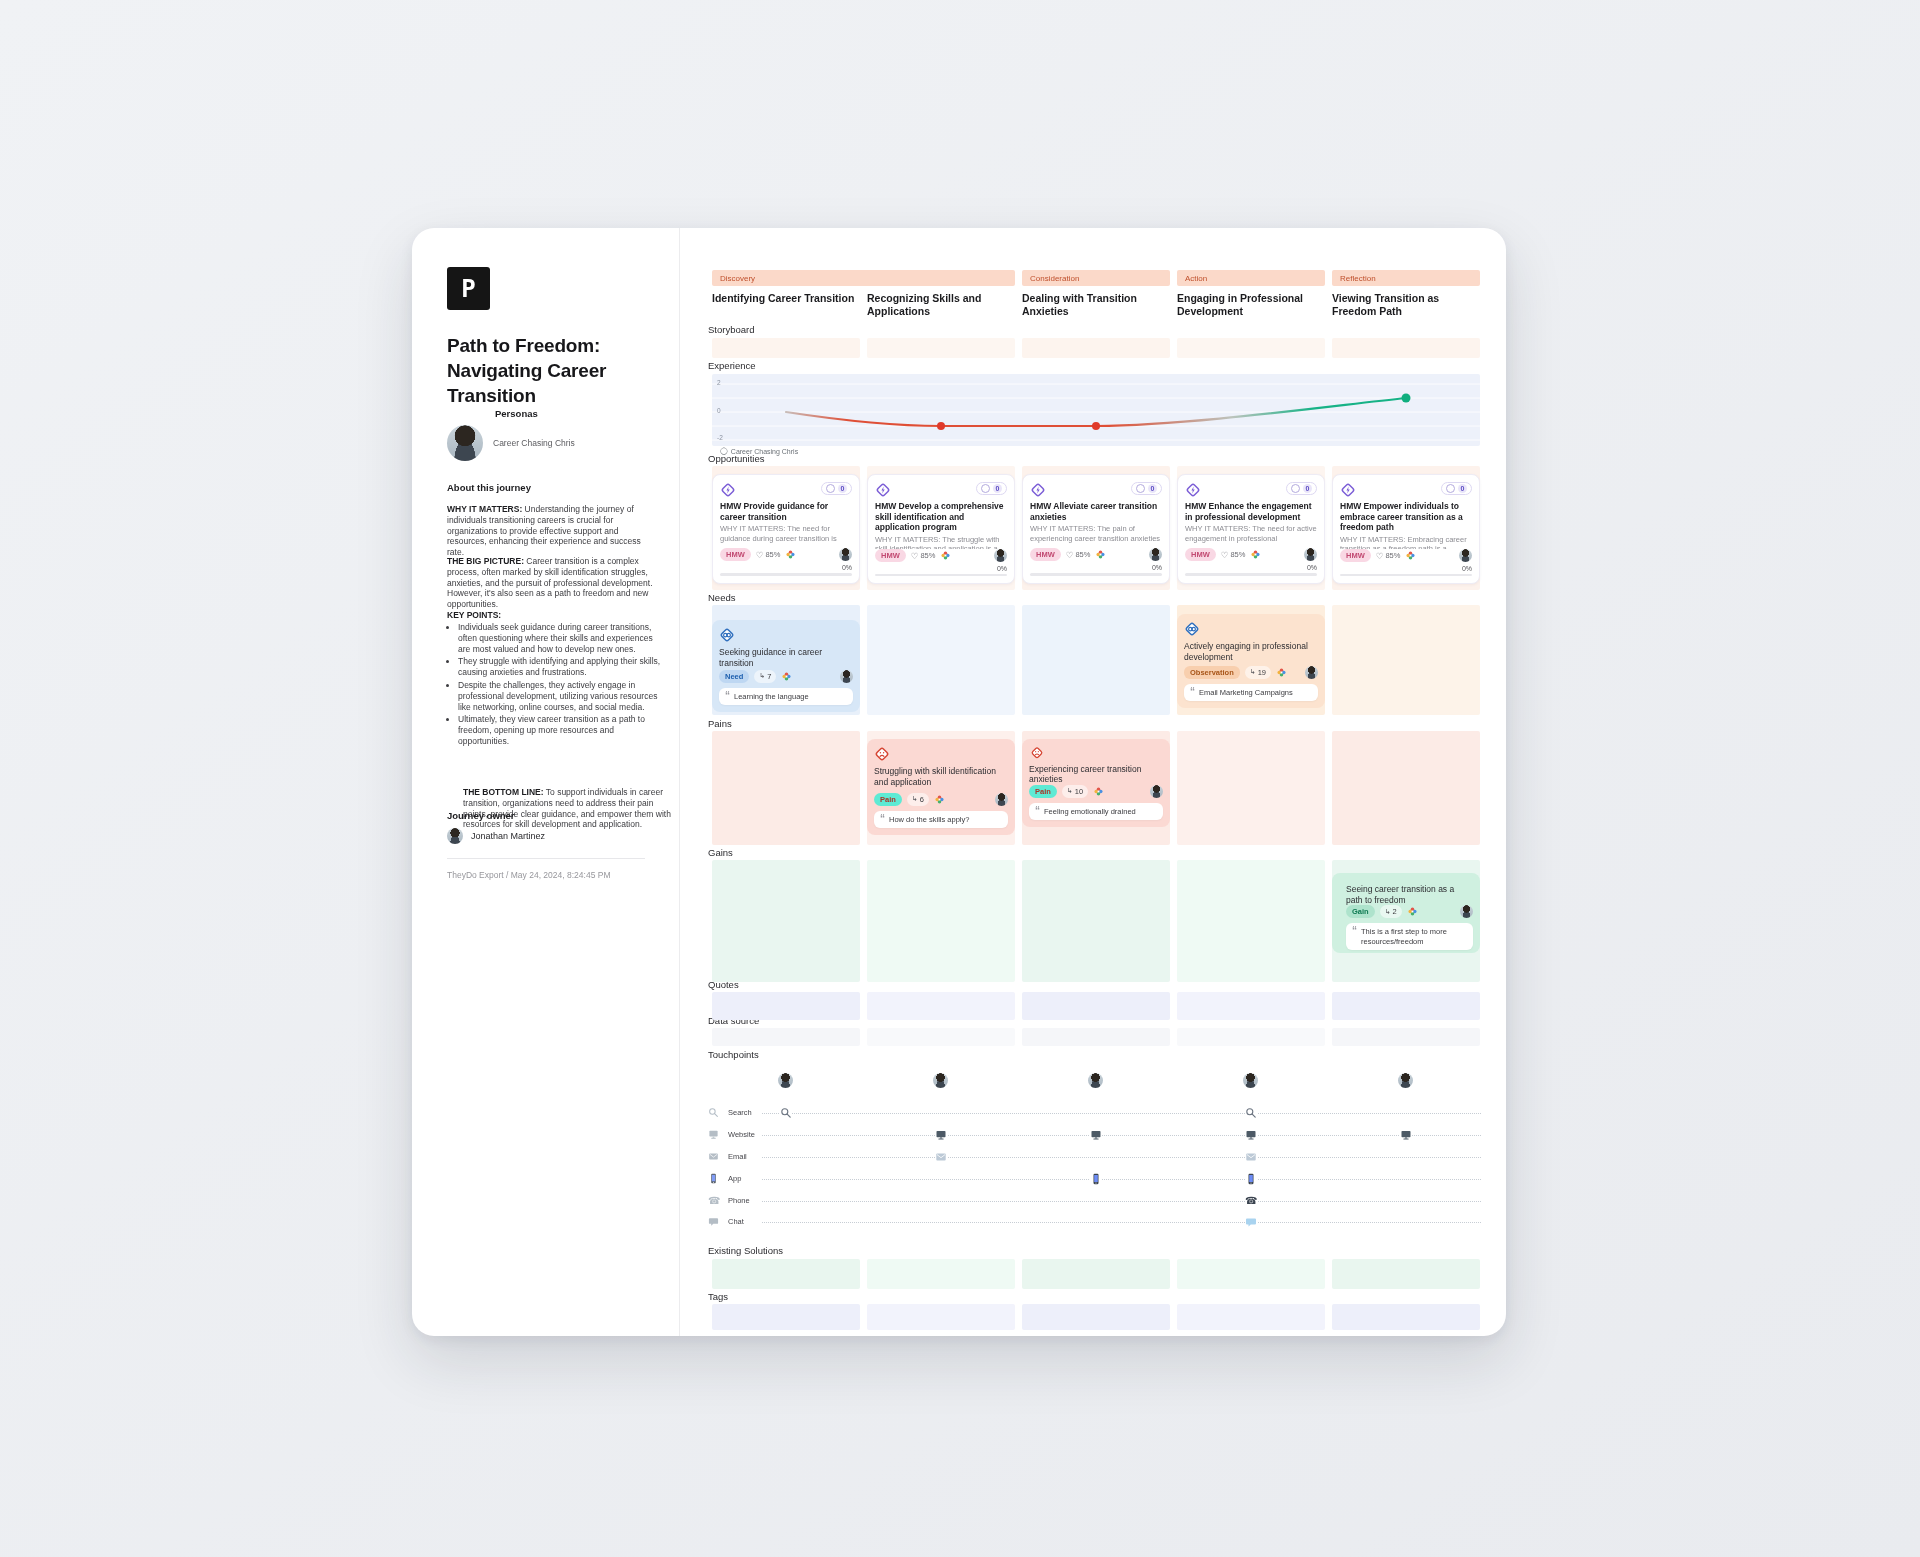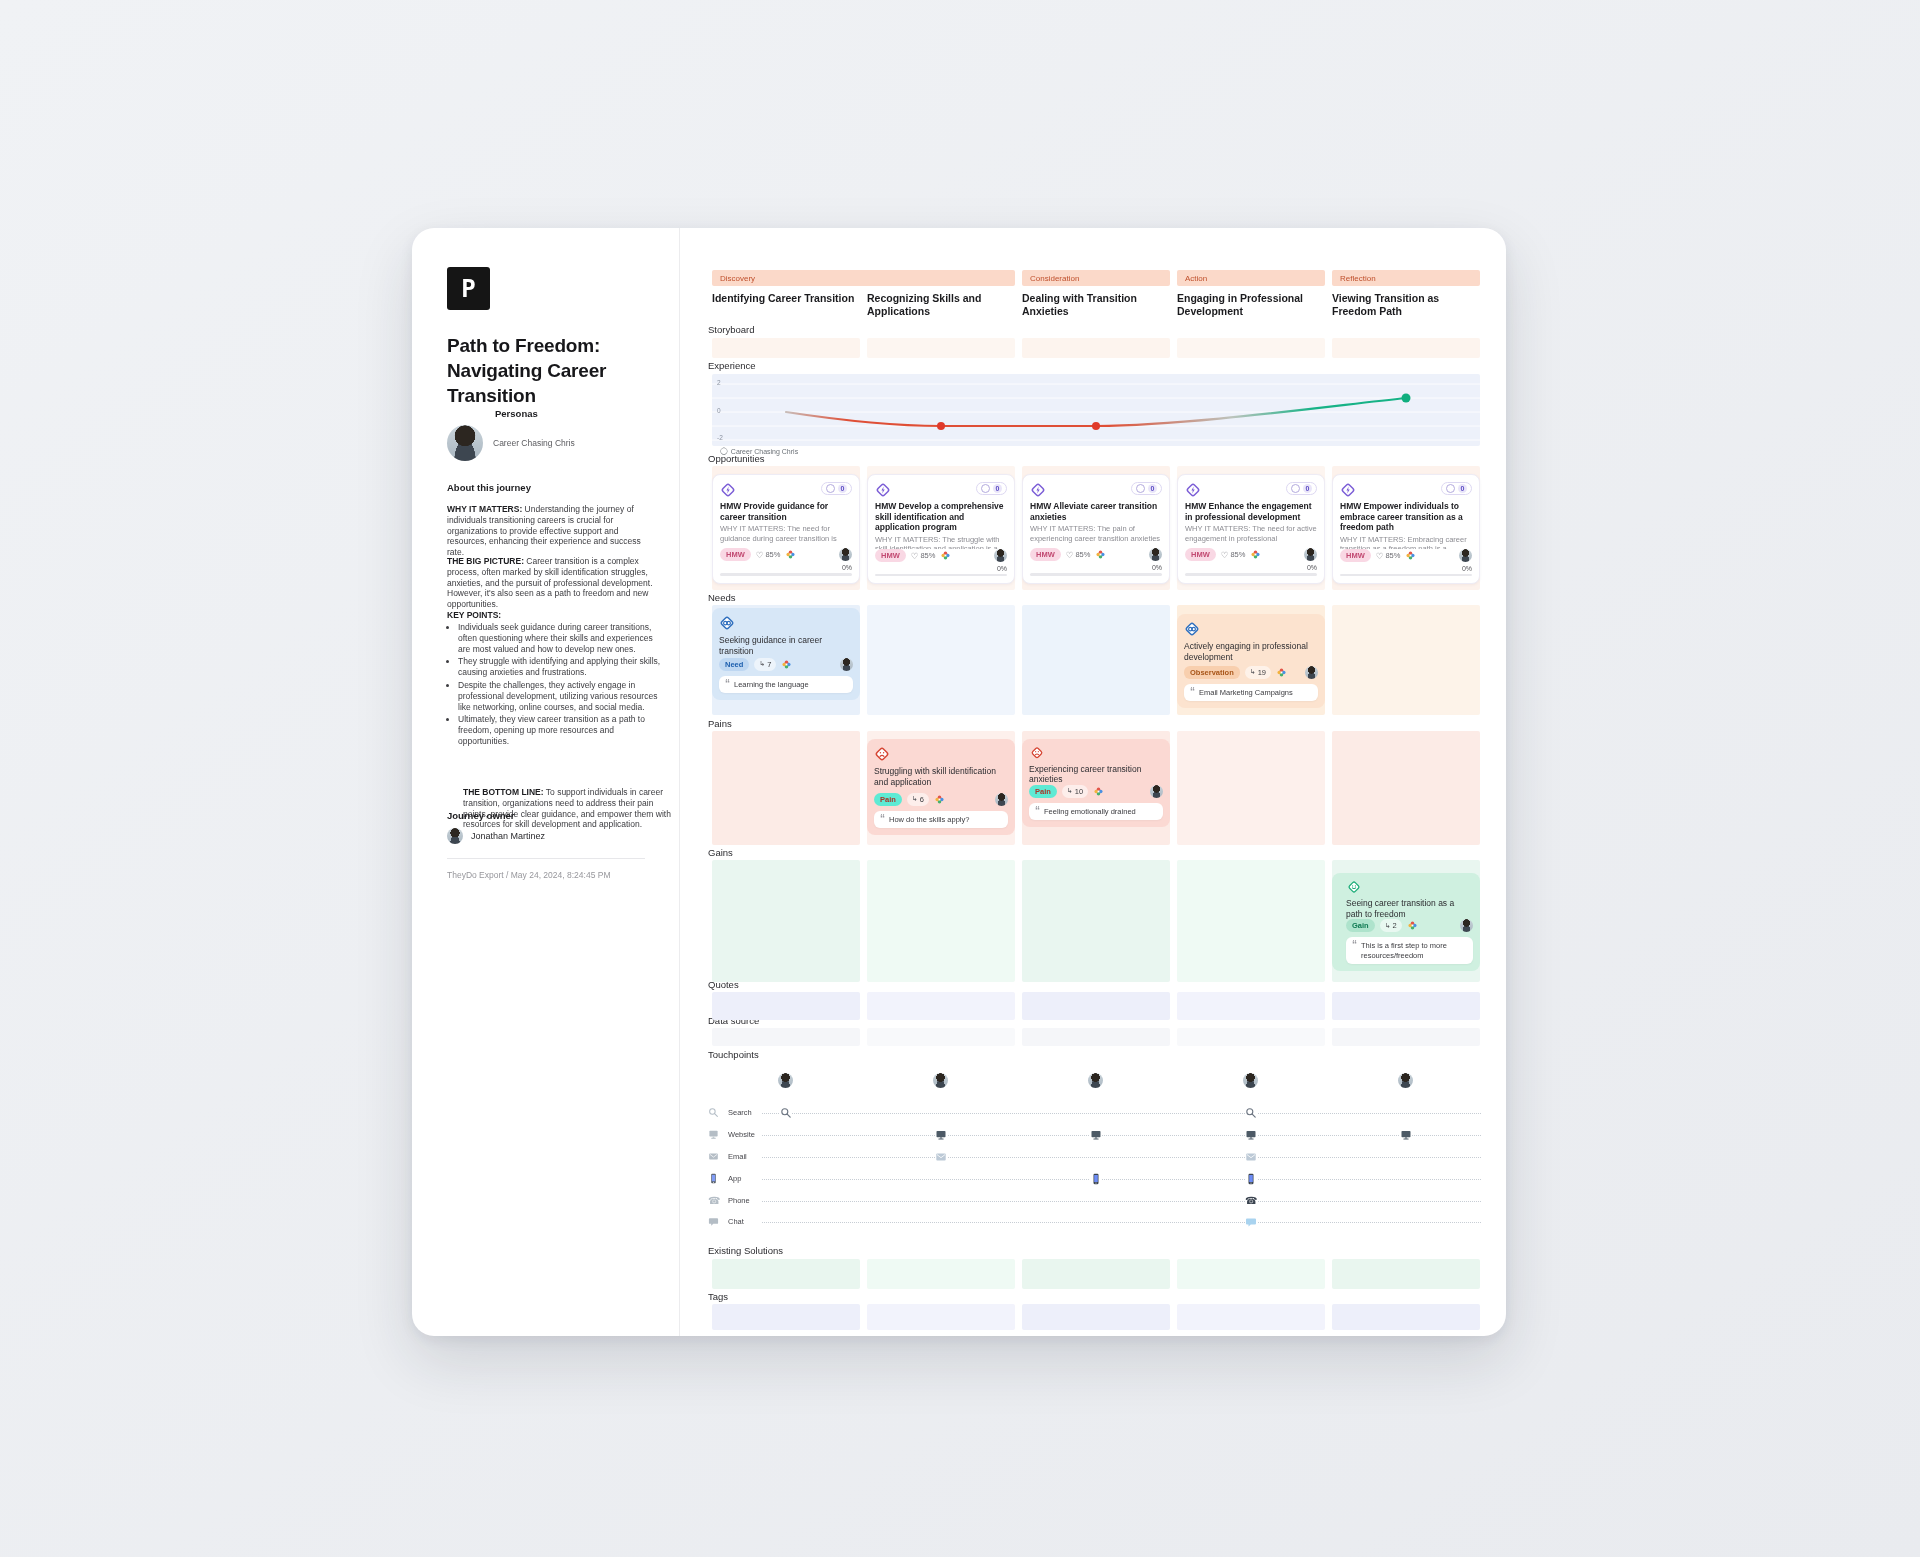--- a/index.html
+++ b/index.html
@@ -399,21 +399,21 @@
       </div>
 
       <div class="band" style="top:377px;height:110px;">
         <div class="cell" style="background:#e8f0fa;"></div>
         <div class="cell" style="background:#f0f5fc;"></div>
         <div class="cell" style="background:#ecf3fb;"></div>
         <div class="cell" style="background:#fdeede;"></div>
         <div class="cell" style="background:#fdf3e9;"></div>
       </div>
 
-      <div class="jcard need-card col1 colw" style="top:380px;height:92px;">
+      <div class="jcard need-card col1 colw" style="top:392px;height:92px;">
         <svg class="cardicon">
             <use href="#d-need"></use>
           </svg>
         <div class="jc-title">Seeking guidance in career transition</div>
         <div class="meta">
             <span class="pill pill-need">Need</span>
           <span class="chip">
               <span class="ar">↳</span>
               <span>7</span>
             </span>
@@ -503,21 +503,21 @@
       </div>
 
       <div class="band" style="top:632px;height:122px;">
         <div class="cell" style="background:#e9f6f0;"></div>
         <div class="cell" style="background:#effaf4;"></div>
         <div class="cell" style="background:#e9f6f0;"></div>
         <div class="cell" style="background:#effaf4;"></div>
         <div class="cell" style="background:#e9f6f0;"></div>
       </div>
 
-      <div class="jcard gain-card col5 colw" style="top:645px;height:98px;padding-left:14px;">
+      <div class="jcard gain-card col5 colw" style="top:645px;height:80px;padding-left:14px;">
         <svg class="cardicon">
             <use href="#d-gain"></use>
           </svg>
         <div class="jc-title">Seeing career transition as a path to freedom</div>
         <div class="meta">
             <span class="pill pill-gain">Gain</span>
           <span class="chip">
               <span class="ar">↳</span>
               <span>2</span>
             </span>

